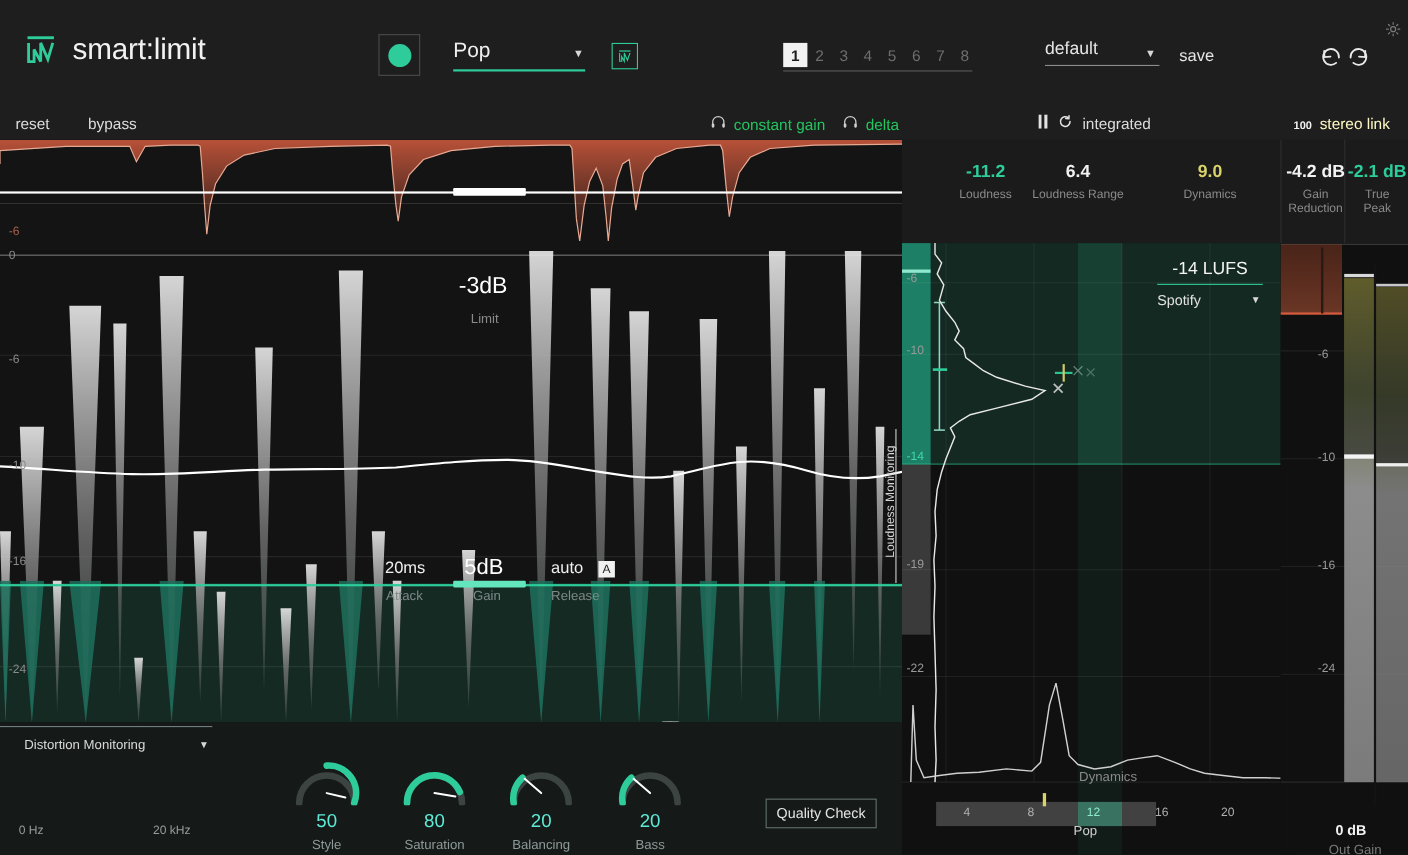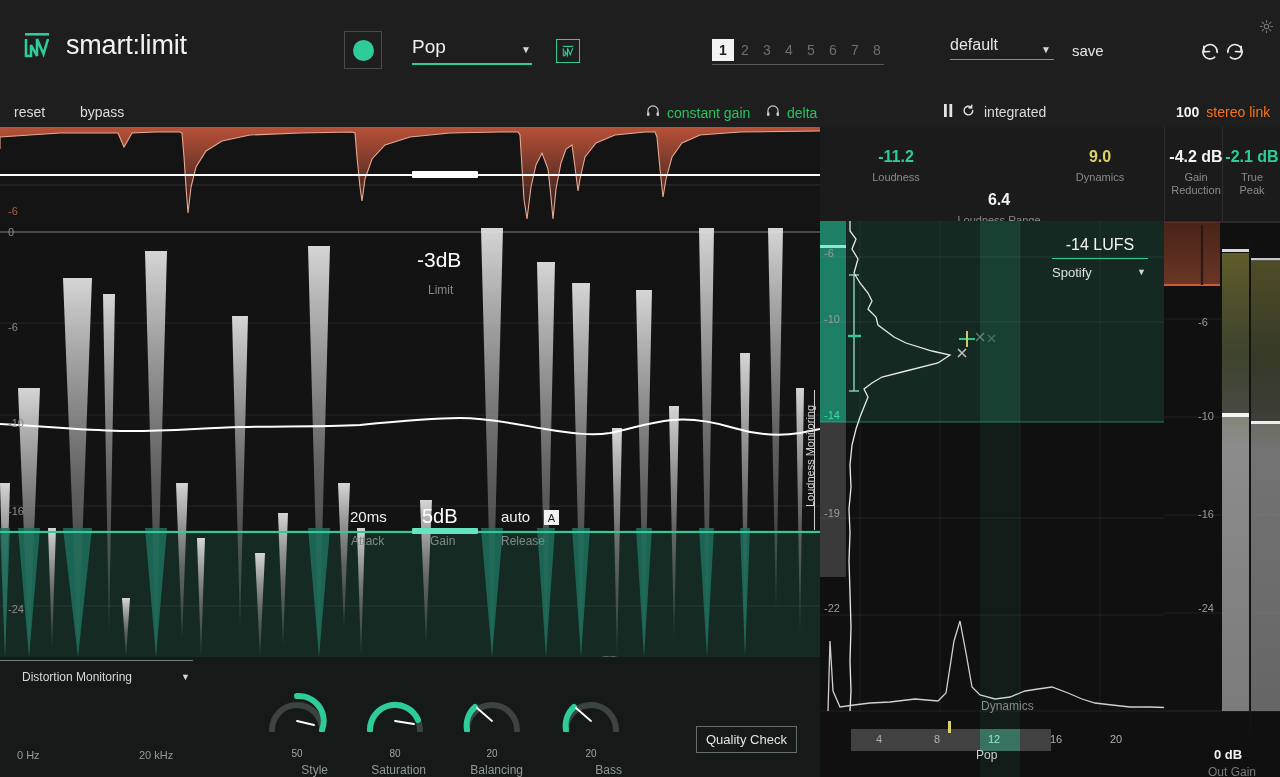--- a/index.html
+++ b/index.html
@@ -49,22 +49,22 @@
 
   
   #toolbar { position:absolute; left:0; top:94px; width:1280px; height:33px; background:#1e1e1e; }
   #reset-btn { position:absolute; left:14px; top:104px; font-size:14px; color:#dcdcdc; cursor:pointer; }
   #bypass-btn { position:absolute; left:80px; top:104px; font-size:14px; color:#dcdcdc; cursor:pointer; }
   .hp-item { position:absolute; top:104px; display:flex; align-items:center; gap:7px; font-size:14px; color:#22c55e; cursor:pointer; }
   #constant-gain { left:646px; }
   #delta { left:766px; }
   #meter-mode { position:absolute; left:944px; top:104px; display:flex; align-items:center; gap:9px; font-size:14px; color:#dcdcdc; cursor:pointer; }
   #stereo-link { position:absolute; left:1176px; top:104px; display:flex; align-items:baseline; gap:7px; }
-  #stereo-link .num { font-size:14px; color:#f2f2f2; font-weight:700; }
-  #stereo-link .lbl { font-size:14px; color:#f97316; }
+  #stereo-link .num { font-size:10px; color:#f2f2f2; font-weight:700; }
+  #stereo-link .lbl { font-size:14px; color:#fef9c3; }
 
   
   #left-panel { position:absolute; left:0; top:127px; width:820px; height:530px; background:#141414; overflow:hidden; }
   #gr-strip { position:absolute; left:0; top:0; width:820px; height:101px; background:#141414; overflow:hidden; }
   #wave-area { position:absolute; left:0; top:101px; width:820px; height:429px; background:#131313; overflow:hidden; }
 
   .axis-lbl { position:absolute; font-size:11px; color:#8a8a8a; }
 
   #limit-line { position:absolute; left:0; top:174px; width:820px; height:2px; background:#ffffff; }
   #limit-handle { position:absolute; left:412px; top:171px; width:66px; height:7px; background:#ffffff; border-radius:1px; cursor:ew-resize; }
@@ -91,37 +91,37 @@
   #bottom-left { position:absolute; left:0; top:657px; width:820px; height:120px; background:#151a19; }
   #dist-box { position:absolute; left:0; top:660px; width:193px; height:117px; }
   #dist-top-line { position:absolute; left:0; top:660px; width:193px; height:1px; background:#9aa; opacity:.7; }
   #dist-label { position:absolute; left:22px; top:670px; font-size:12px; color:#d8d8d8; }
   #dist-caret { position:absolute; left:181px; top:672px; font-size:9px; color:#d8d8d8; }
   #dist-minhz { position:absolute; left:17px; top:749px; font-size:11px; color:#9a9a9a; }
   #dist-maxhz { position:absolute; left:139px; top:749px; font-size:11px; color:#9a9a9a;text-align:center; }
 
   .knob { position:absolute; top:690px; width:62px; }
   .knob .arc { width:62px; height:42px; position:relative; }
-  .knob .val { text-align:center; font-size:10px; color:#a3a3a3; margin-top:16px; }
-  .knob .cap { text-align:right; font-size:12px; color:#8d9a97; margin-top:4px; }
+  .knob .val { text-align:center; font-size:17px; color:#5eead4; margin-top:5px; }
+  .knob .cap { text-align:center; font-size:12px; color:#8d9a97; margin-top:4px; }
   #knob-style { left:266px; }
   #knob-sat { left:364px; }
   #knob-bal { left:461px; }
   #knob-bass { left:560px; }
 
   #quality-check { position:absolute; left:696px; top:726px; padding:5px 9px; border:1px solid #63706d;
     font-size:13px; color:#e4e4e4; cursor:pointer; }
 
   
   #stats-bar { position:absolute; left:820px; top:127px; width:460px; height:94px; background:#1b1b1b; }
   .stat { position:absolute; top:148px; text-align:center; }
   .stat .v { font-size:16px; font-weight:700; }
   .stat .c { font-size:11px; color:#8a8a8a; margin-top:5px; line-height:13px; }
   #stat-loudness { left:846px; width:100px; }
-  #stat-lra { left:949px; width:100px;margin-top:43px; }
+  #stat-lra { left:930px; width:100px; }
   #stat-dyn { left:1050px; width:100px; }
   #stat-gr { left:1167px; width:58px; }
   #stat-tp { left:1224px; width:56px; }
   .stat-div { position:absolute; top:127px; width:1px; height:94px; background:#2e2e2e; }
 
   #loud-panel { position:absolute; left:820px; top:221px; width:360px; height:556px; background:#101010; overflow:hidden; }
   #meters-panel { position:absolute; left:1164px; top:221px; width:116px; height:556px; background:#101010; overflow:hidden; }
 
   .lp-axis { position:absolute; left:824px; font-size:11px; color:#9a9a9a; z-index:6; }
   .lp-axis.tgt { color:#3fd9a8; }

